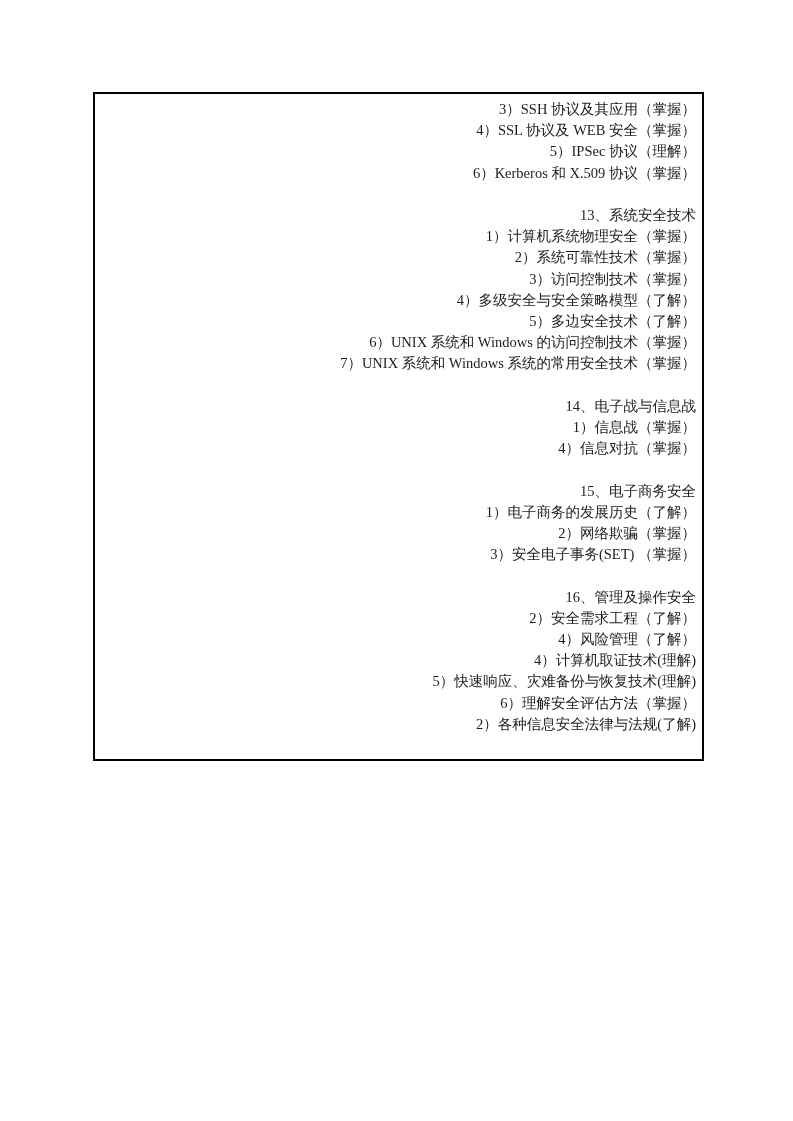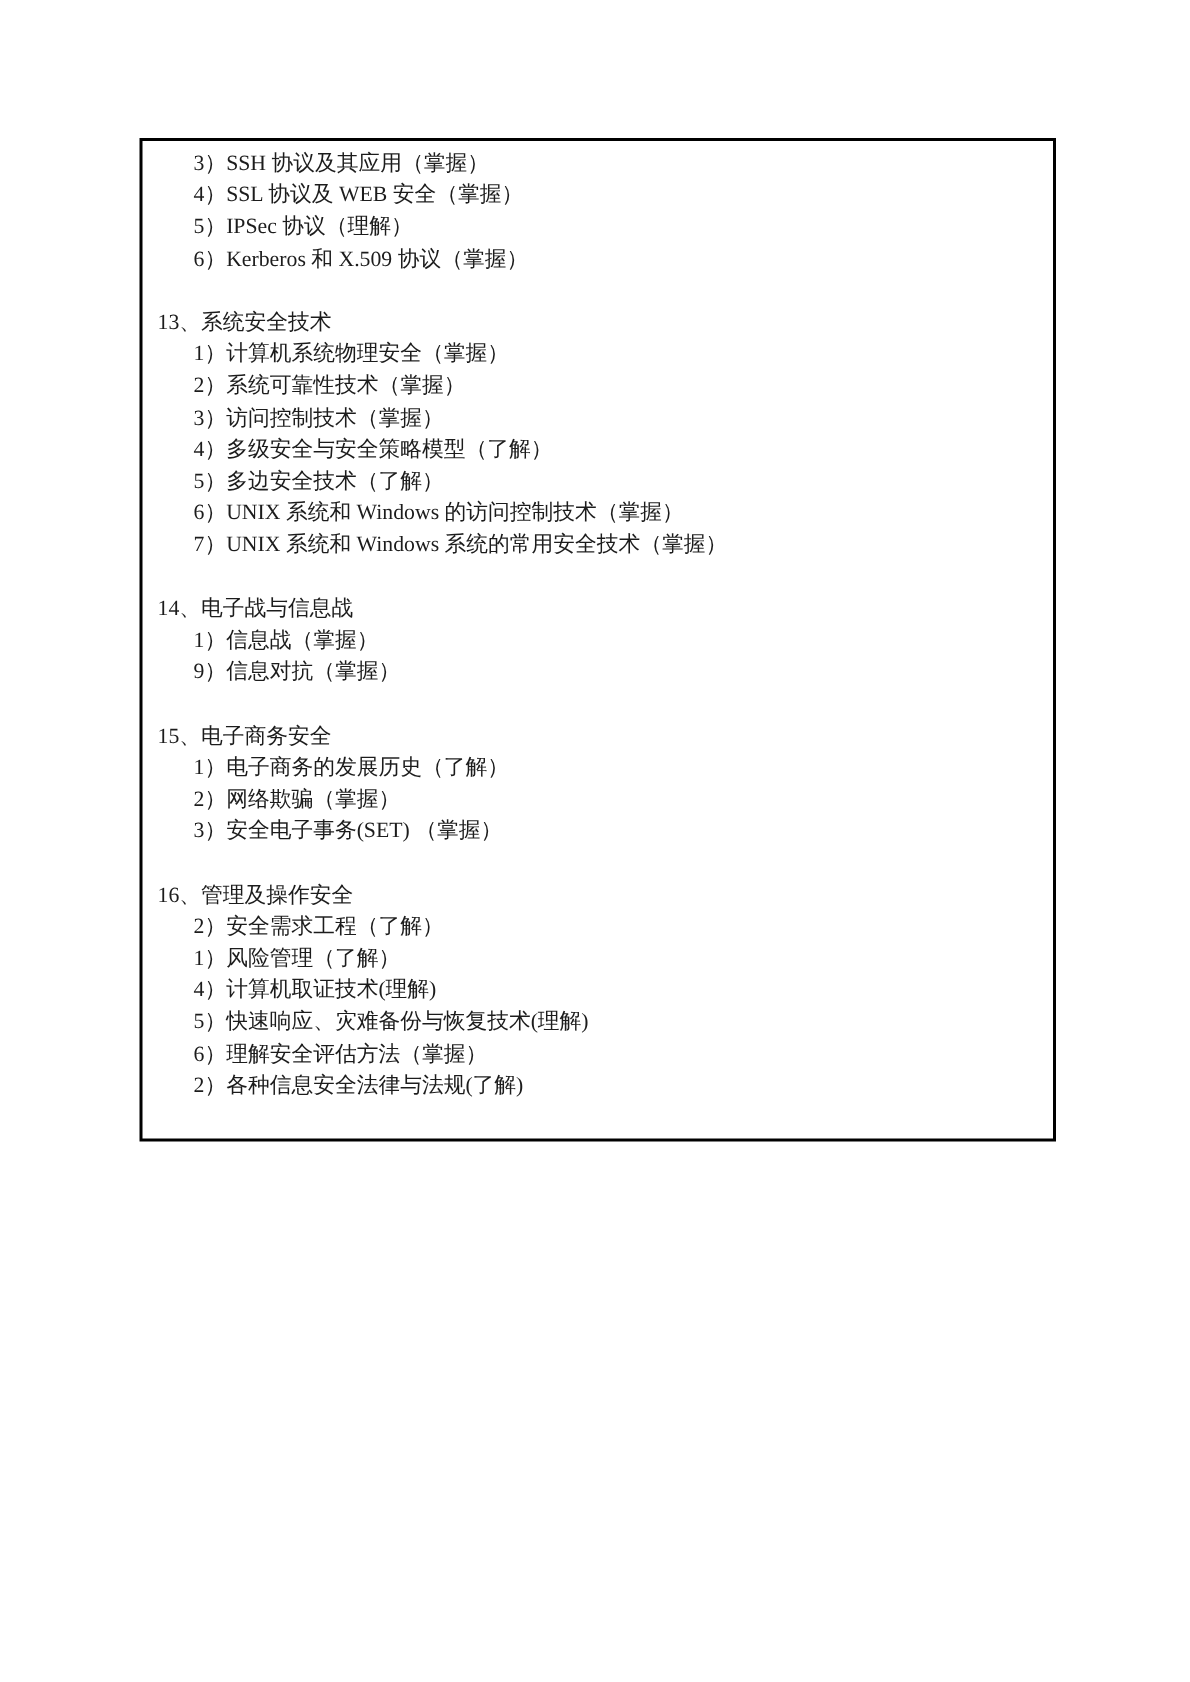--- a/index.html
+++ b/index.html
@@ -30,20 +30,21 @@
     height: 669px;
     box-sizing: border-box;
     border: 2px solid #000000;
     padding: 5px 6px 0 6px;
     font-size: 14.5px;
     line-height: 21.2px;
     overflow: hidden;
   }
   .section {
     margin: 0 0 21.2px 0;
+    text-align: right;
   }
   .section:last-child {
     margin-bottom: 0;
   }
   .section-title {
     padding-left: 4px;
     white-space: pre;
     font-family: Liberation Serif, serif;
   }
   .list-item {
@@ -68,31 +69,31 @@
         <div class="list-item">2）系统可靠性技术（掌握）</div>
         <div class="list-item">3）访问控制技术（掌握）</div>
         <div class="list-item">4）多级安全与安全策略模型（了解）</div>
         <div class="list-item">5）多边安全技术（了解）</div>
         <div class="list-item">6）UNIX 系统和 Windows 的访问控制技术（掌握）</div>
         <div class="list-item">7）UNIX 系统和 Windows 系统的常用安全技术（掌握）</div>
       </div>
       <div class="section">
         <div class="section-title">14、电子战与信息战</div>
         <div class="list-item">1）信息战（掌握）</div>
-        <div class="list-item">9）信息对抗（掌握）</div>
+        <div class="list-item">4）信息对抗（掌握）</div>
       </div>
       <div class="section">
         <div class="section-title">15、电子商务安全</div>
         <div class="list-item">1）电子商务的发展历史（了解）</div>
         <div class="list-item">2）网络欺骗（掌握）</div>
         <div class="list-item">3）安全电子事务(SET) （掌握）</div>
       </div>
       <div class="section">
         <div class="section-title">16、管理及操作安全</div>
         <div class="list-item">2）安全需求工程（了解）</div>
-        <div class="list-item">1）风险管理（了解）</div>
+        <div class="list-item">4）风险管理（了解）</div>
         <div class="list-item">4）计算机取证技术(理解)</div>
         <div class="list-item">5）快速响应、灾难备份与恢复技术(理解)</div>
         <div class="list-item">6）理解安全评估方法（掌握）</div>
         <div class="list-item">2）各种信息安全法律与法规(了解)</div>
       </div>
     </div>
 </div>
 
 </body></html>

